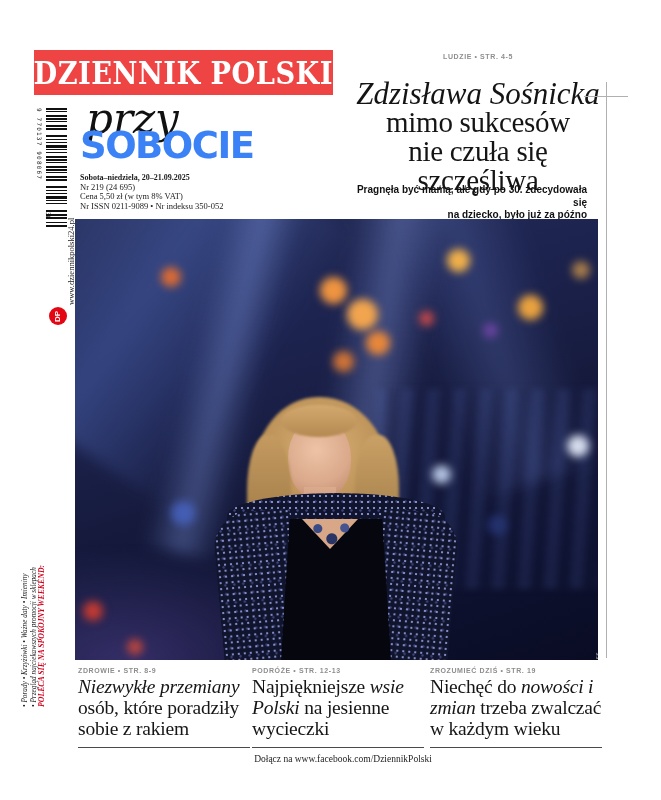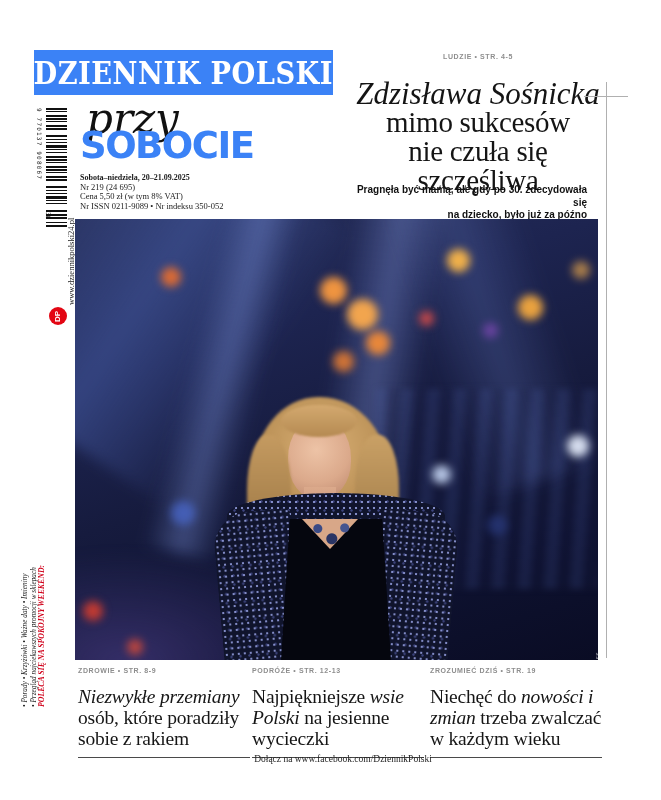--- a/index.html
+++ b/index.html
@@ -4,21 +4,21 @@
 <style>
   * { margin:0; padding:0; box-sizing:border-box; }
   html,body { width:661px; height:800px; }
   body {
     position:relative; background:#ffffff; overflow:hidden;
     font-family:"Liberation Serif", serif; color:#1a1a1a;
   }
   .abs { position:absolute; }
 
   
-  .masthead { left:34px; top:50px; width:299px; height:45px; background:#3b82f6;
+  .masthead { left:34px; top:50px; width:299px; height:45px; background:#ef4444;
     display:flex; align-items:center; justify-content:center; }
   .masthead-title { color:#fff; font-family:"DejaVu Serif", serif; font-weight:bold;
     font-size:29px; white-space:nowrap; transform:scale(.94,1.08); letter-spacing:.5px; }
 
   
   .supp-script { left:86px; top:98px; font-family:"DejaVu Serif", serif; font-style:italic;
     font-size:42px; line-height:1; color:#111; }
   .supp-title { left:80px; top:127px; font-family:"DejaVu Sans", sans-serif; font-weight:bold;
     font-size:37px; line-height:1; letter-spacing:-1.5px; color:#3b82f6; }
 
@@ -73,21 +73,21 @@
   .sequin { background-color:#10142c;
     background-image:radial-gradient(circle, rgba(150,160,225,.85) .8px, rgba(16,20,44,0) 1.6px),
                      radial-gradient(circle, rgba(90,100,180,.6) .8px, rgba(16,20,44,0) 1.6px);
     background-size:6px 6px, 9px 9px; background-position:0 0, 3px 4px; }
   .photo-credit { position:absolute; right:3px; bottom:8px; transform-origin:100% 100%;
     transform:rotate(-90deg) translateY(100%); font-family:"Liberation Sans", sans-serif;
     font-size:5px; letter-spacing:.4px; color:rgba(255,255,255,.75); white-space:nowrap; }
 
   
   .teaser { top:667px; width:172px; }
-  .teaser .hl { margin-top:12px; font-size:19.5px; line-height:21px; color:#161616;
+  .teaser .hl { margin-top:2px; font-size:19.5px; line-height:21px; color:#161616;
     letter-spacing:-.2px; padding-bottom:8px; border-bottom:1px solid #4a4a4a; }
   .t1 { left:78px; } .t2 { left:252px; } .t3 { left:430px; }
 
   .fb-line { left:343px; top:754px; transform:translateX(-50%);
     font-size:9.5px; color:#222; white-space:nowrap; }
 </style>
 </head>
 <body>
 
 <div class="abs masthead">

